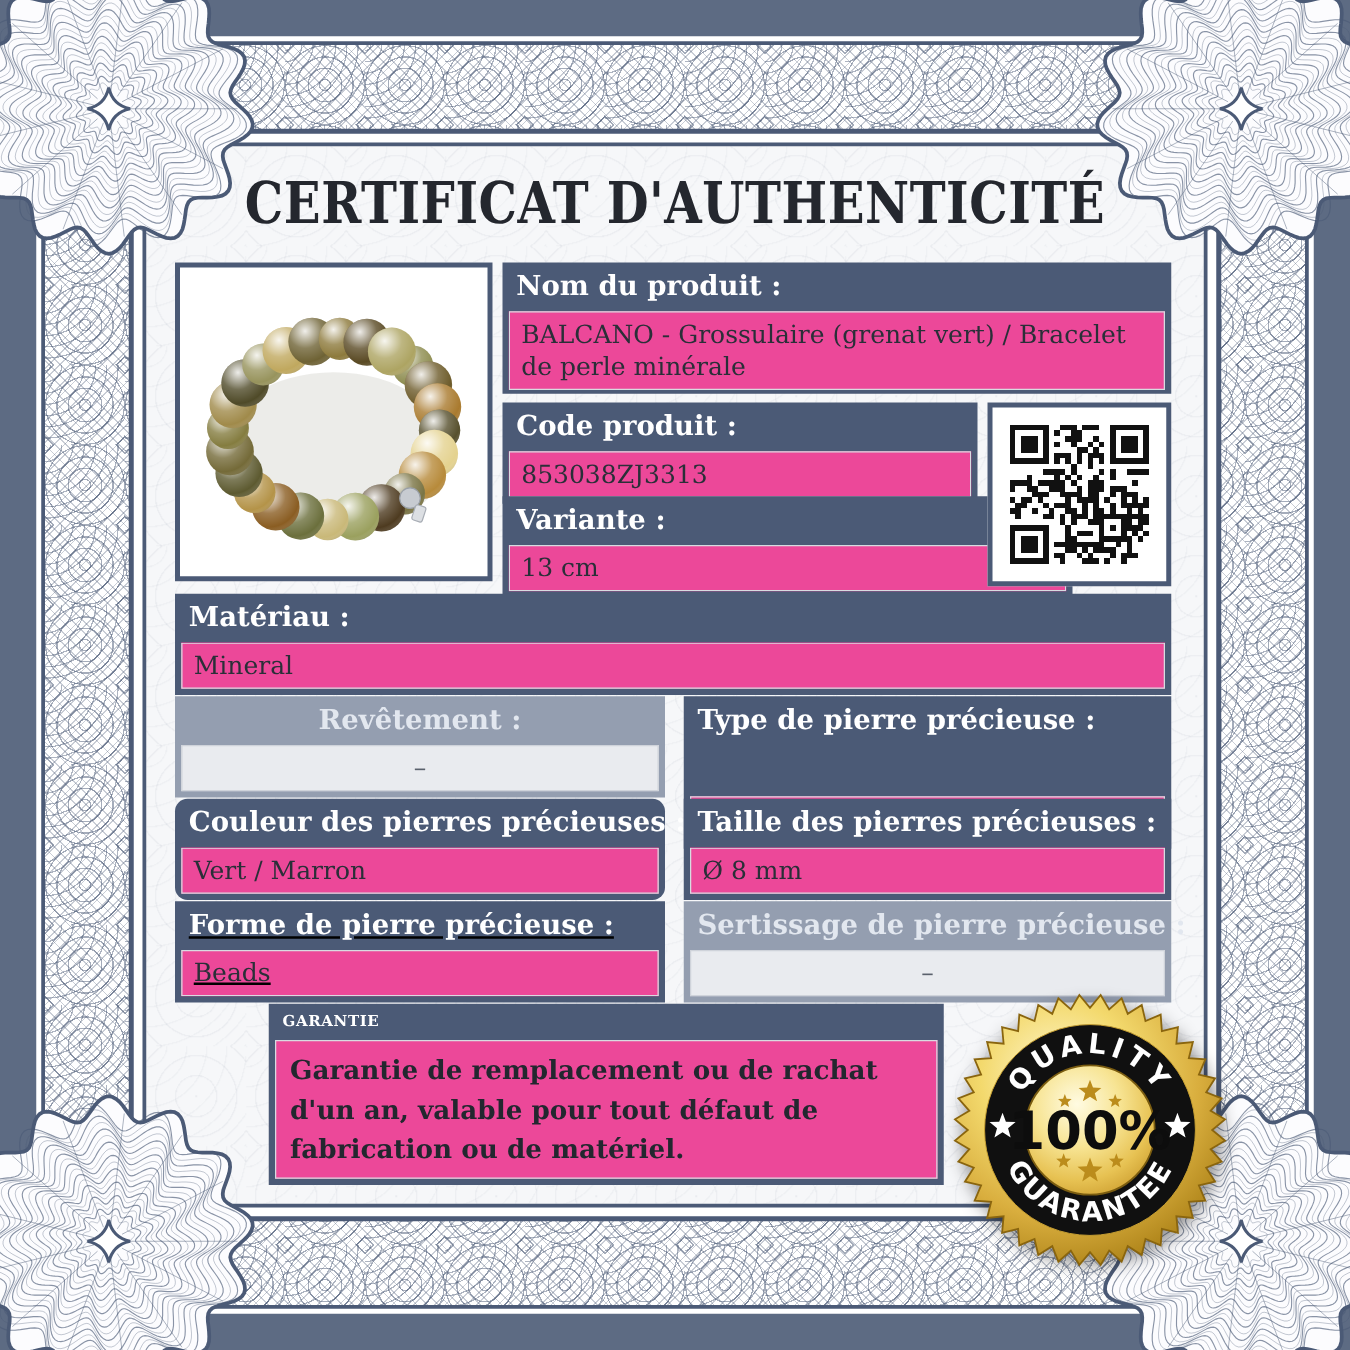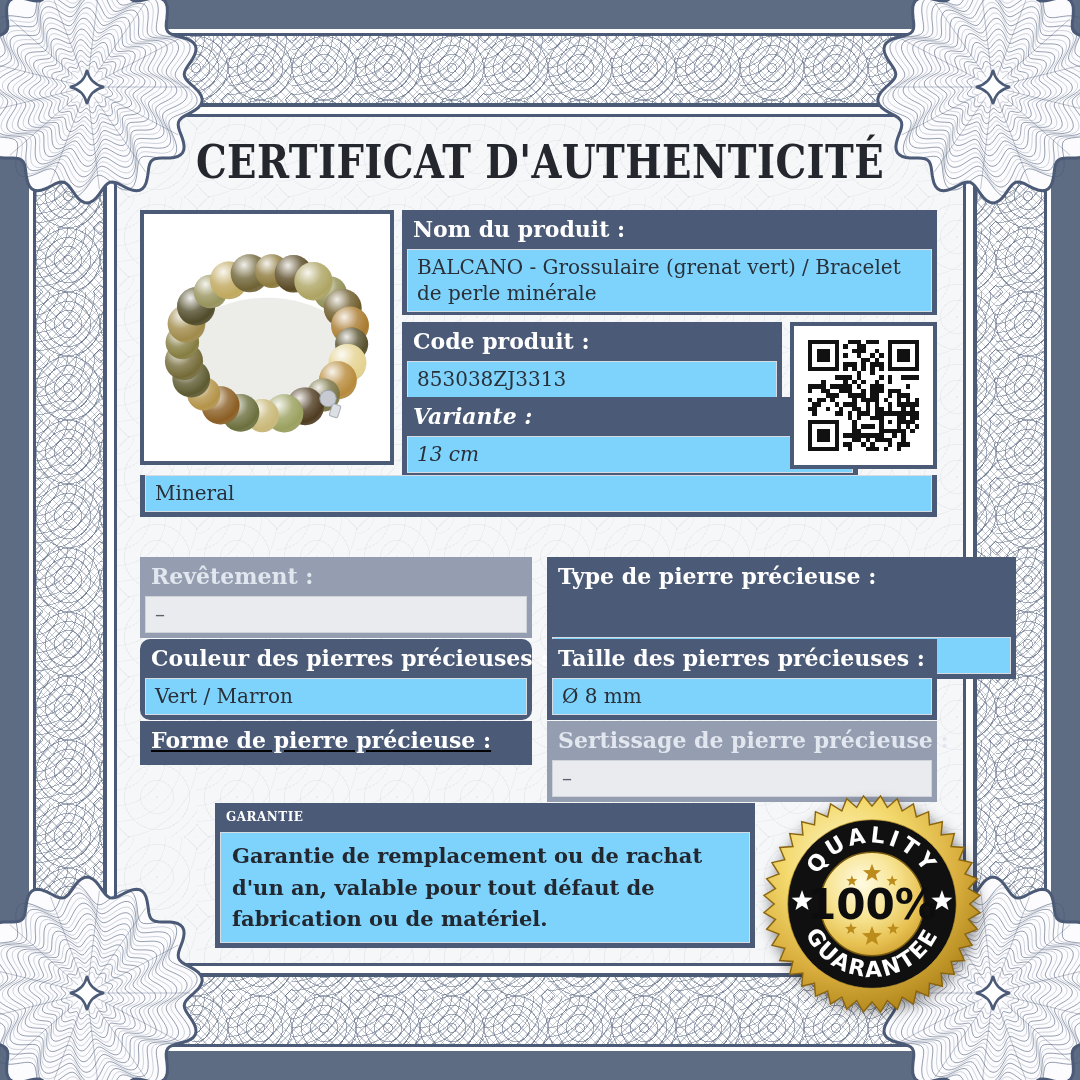--- a/index.html
+++ b/index.html
@@ -41,32 +41,32 @@
   .photo-box svg{width:100%;height:100%;display:block;}
   .qr-box{position:absolute;left:673px;top:205px;width:147px;height:147px;
     background:#ffffff;border:4px solid #4b5a76;box-sizing:border-box;padding:5px;}
   .qr-box svg{width:100%;height:100%;display:block;}
 
   
   .field{position:absolute;background:#4b5a76;padding:0 5px 5px;box-sizing:border-box;
     display:flex;flex-direction:column;}
   .field .hdr{color:#ffffff;font-weight:bold;font-size:22px;line-height:1;
     padding:8px 6px 9px;white-space:nowrap;}
-  .field .val{background:#7dd3fc;color:#2a2f38;font-size:20px;line-height:1.3;
+  .field .val{background:#ec4899;color:#2a2f38;font-size:20px;line-height:1.3;
     padding:5px 10px 6px;flex:1;box-shadow:inset 0 0 0 1px #d8dbe1;}
-  .field.disabled{background:#949eb0;}
+  .field.disabled{background:#949eb0;text-align:center;}
   .field.disabled .hdr{color:#e2e7ef;}
   .field.disabled .val{background:#e9ebef;color:#5a616c;box-shadow:inset 0 0 0 1px #cfd3da;}
 
   .f-name{left:285px;top:93px;width:535px;height:105px;}
   .f-code{left:285px;top:205px;width:380px;}
-  .f-variant{left:285px;top:280px;width:456px;font-style:italic;}
+  .f-variant{left:285px;top:280px;width:456px;}
   .f-material{left:23px;top:358px;width:797px;}
   .f-coating{left:23px;top:440px;width:392px;}
-  .f-gemtype{left:430px;top:440px;width:469px;gap:41px;}
+  .f-gemtype{left:430px;top:440px;width:390px;gap:41px;}
   .f-gemcolor{left:23px;top:522px;width:392px;border-radius:10px;}
   .f-gemsize{left:430px;top:522px;width:390px;}
   .f-gemshape{left:23px;top:604px;width:392px;text-decoration:underline;}
   .f-gemsetting{left:430px;top:604px;width:390px;}
 
   .warranty{left:98px;top:686px;width:540px;}
   .warranty .hdr{font-size:12px;letter-spacing:.5px;}
   .warranty .val{font-weight:bold;font-size:21px;line-height:1.5;color:#23272f;padding:8px 12px;}
 
   .badge{position:absolute;left:757px;top:789px;width:230px;height:230px;z-index:5;}
@@ -617,20 +617,21 @@
           <rect x="11" y="26" width="1" height="1" fill="#111111"></rect>
           <rect x="15" y="26" width="1" height="1" fill="#111111"></rect>
           <rect x="16" y="26" width="1" height="1" fill="#111111"></rect>
           <rect x="17" y="26" width="1" height="1" fill="#111111"></rect>
           <rect x="19" y="26" width="1" height="1" fill="#111111"></rect>
           <rect x="22" y="26" width="1" height="1" fill="#111111"></rect>
         </svg>
     </div>
 
     <div class="field f-material">
+      <div class="hdr">Matériau :</div>
       <div class="val">Mineral</div>
     </div>
 
     <div class="field f-coating disabled">
       <div class="hdr">Revêtement :</div>
       <div class="val">–</div>
     </div>
 
     <div class="field f-gemtype">
       <div class="hdr">Type de pierre précieuse :</div>
@@ -642,20 +643,21 @@
       <div class="val">Vert / Marron</div>
     </div>
 
     <div class="field f-gemsize">
       <div class="hdr">Taille des pierres précieuses :</div>
       <div class="val">Ø 8 mm</div>
     </div>
 
     <div class="field f-gemshape">
       <div class="hdr">Forme de pierre précieuse :</div>
+      <div class="val">Beads</div>
     </div>
 
     <div class="field f-gemsetting disabled">
       <div class="hdr">Sertissage de pierre précieuse :</div>
       <div class="val">–</div>
     </div>
 
     <div class="field warranty">
       <div class="hdr">GARANTIE</div>
       <div class="val">Garantie de remplacement ou de rachat d'un an, valable pour tout défaut de fabrication ou de matériel.</div>

